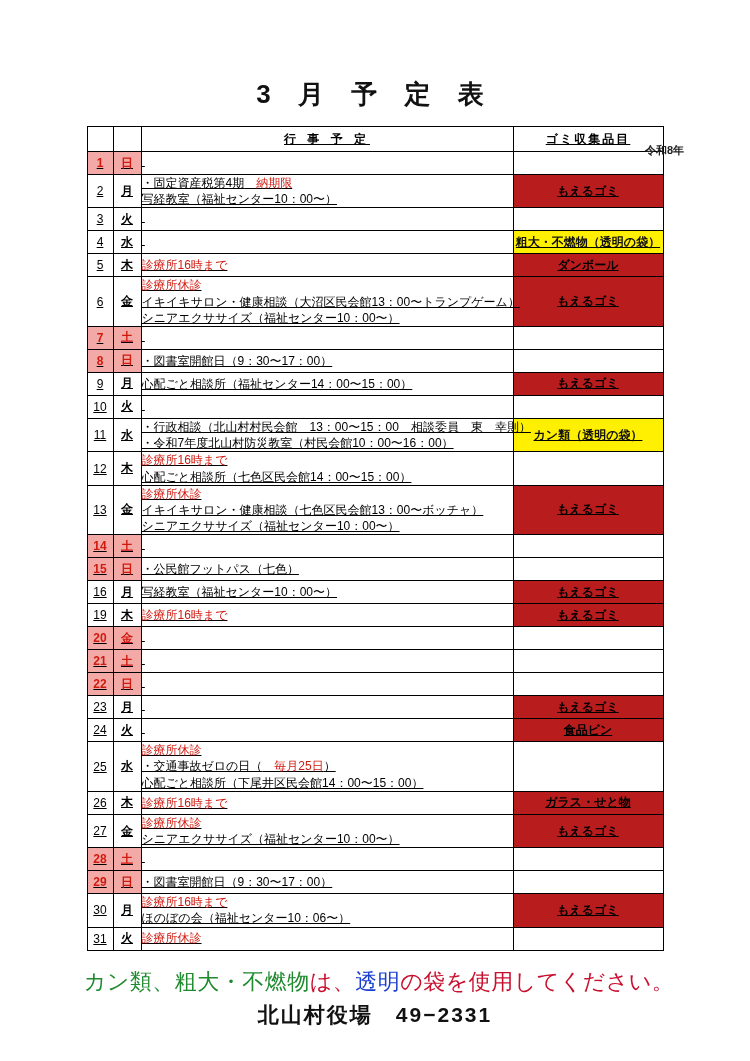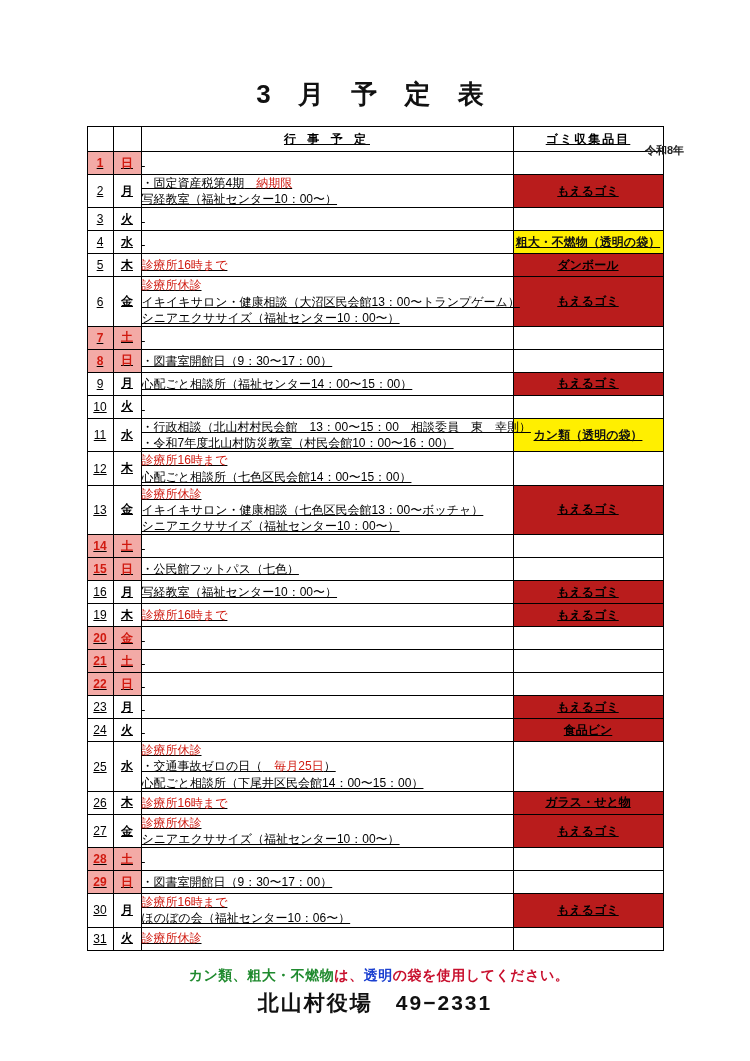--- a/index.html
+++ b/index.html
@@ -89,22 +89,22 @@
   .gb-gray { background: #b91c1c; }
   .gb-yellow { background: #ffef00; color: #111; margin-left: 44px; }
   .ev-red { color: #d01a10; }
   .ev-line { display: block; white-space: nowrap; }
   .blank-ev { height: 20px; }
   .footer {
     margin-top: 16px;
     text-align: center;
   }
   .footer .l1 {
-    font-size: 14px;
-    font-weight: bold;
+    font-size: 22px;
+    font-weight: normal;
     color: #c8102e;
     letter-spacing: 0.5px;
     padding-left: 8px;
   }
   .footer .l1 .grn { color: #1f8a2e; }
   .footer .l1 .blu { color: #1a3fd0; }
   .footer .l2 {
     font-size: 21px;
     font-weight: bold;
     color: #111;

